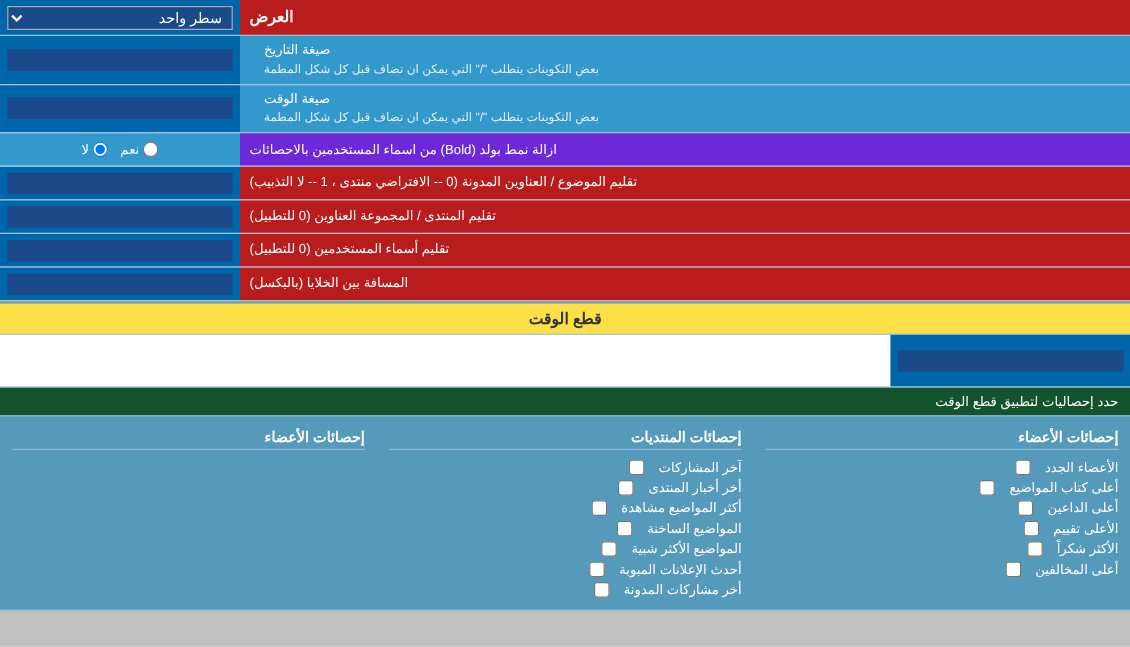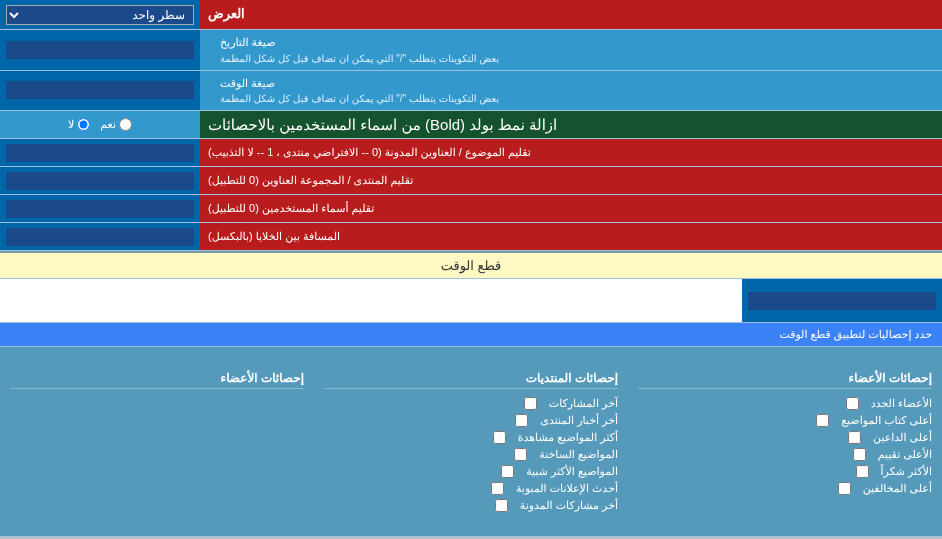--- a/index.html
+++ b/index.html
@@ -52,52 +52,52 @@
       outline: none;
     }
     .radio-row {
       display: flex;
       flex-direction: row;
       border-bottom: 1px solid #a0c0e0;
       min-height: 28px;
       align-items: stretch;
     }
     .radio-label {
-      background: #14532d;
+      background: #6d28d9;
       color: #fff;
       flex: 1;
       padding: 4px 8px;
       text-align: right;
       display: flex;
       align-items: center;
       justify-content: flex-end;
-      font-size: 15px;
+      font-size: 11px;
     }
     .radio-options {
       background: #3399cc;
       width: 200px;
       display: flex;
       align-items: center;
       justify-content: center;
       gap: 10px;
       padding: 2px 8px;
       color: #fff;
       font-size: 11px;
     }
     .radio-options label {
       display: flex;
       align-items: flex-end;
       gap: 3px;
       color: #fff;
       cursor: pointer;
     }
     .section-header {
-      background: #fef9c3;
+      background: #fde047;
       color: #333;
-      font-weight: normal;
+      font-weight: bold;
       font-size: 13px;
       text-align: center;
       padding: 5px 8px;
       border-bottom: 1px solid #a0c0e0;
       border-top: 2px solid #7799aa;
     }
     .note-row {
       display: flex;
       flex-direction: row;
       border-bottom: 1px solid #a0c0e0;
@@ -122,21 +122,21 @@
       color: #ddeeff;
     }
     .checkboxes-section {
       background: #5599bb;
       display: flex;
       flex-direction: row;
       border-bottom: 1px solid #a0c0e0;
     }
     .checkboxes-col {
       flex: 1;
-      padding: 24px 10px;
+      padding: 10px 10px;
       display: flex;
       flex-direction: column;
       gap: 4px;
     }
     .checkboxes-col .col-title {
       color: #fff;
       font-weight: bold;
       font-size: 12px;
       text-align: right;
       margin-bottom: 4px;
@@ -148,21 +148,21 @@
       font-size: 11px;
       display: flex;
       align-items: center;
       gap: 12px;
       cursor: pointer;
     }
     .checkboxes-col input[type="checkbox"] {
       accent-color: #0066aa;
     }
     .apply-row {
-      background: #3b82f6;
+      background: #14532d;
       color: #fff;
       padding: 5px 10px;
       font-size: 11px;
       text-align: right;
       border-bottom: 1px solid #a0c0e0;
     }
   </style>
 </head>
 <body>
 

